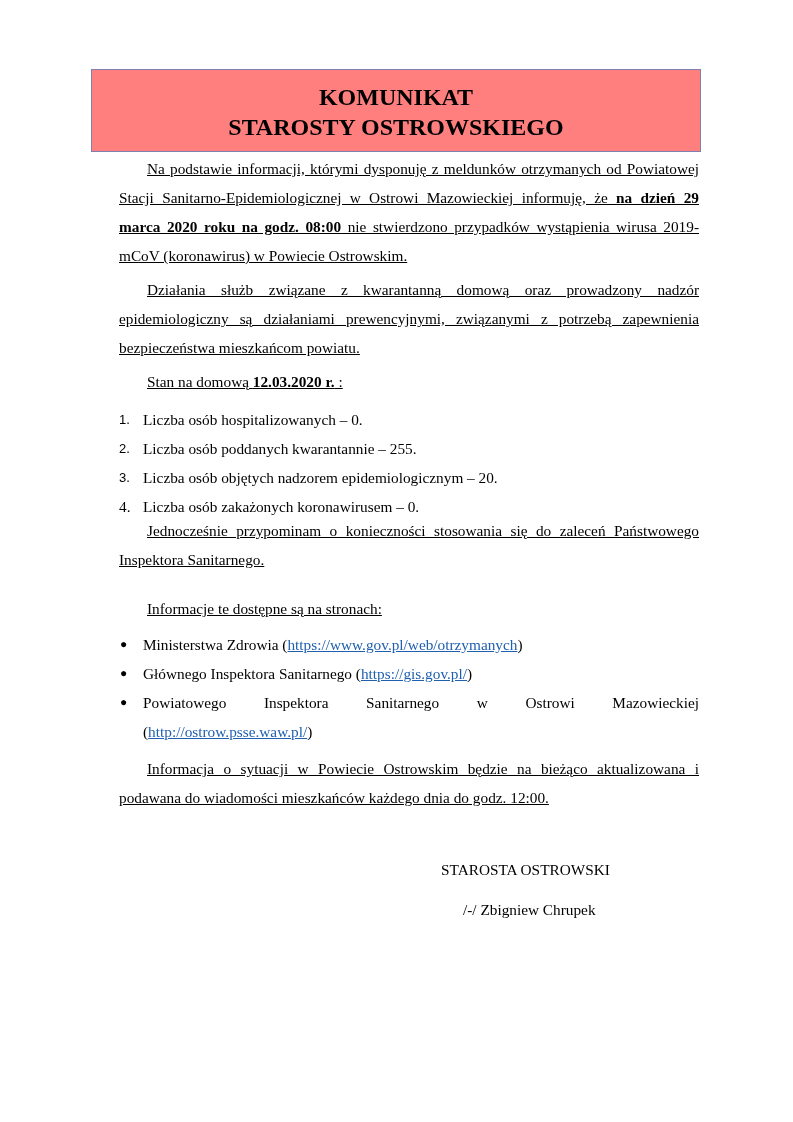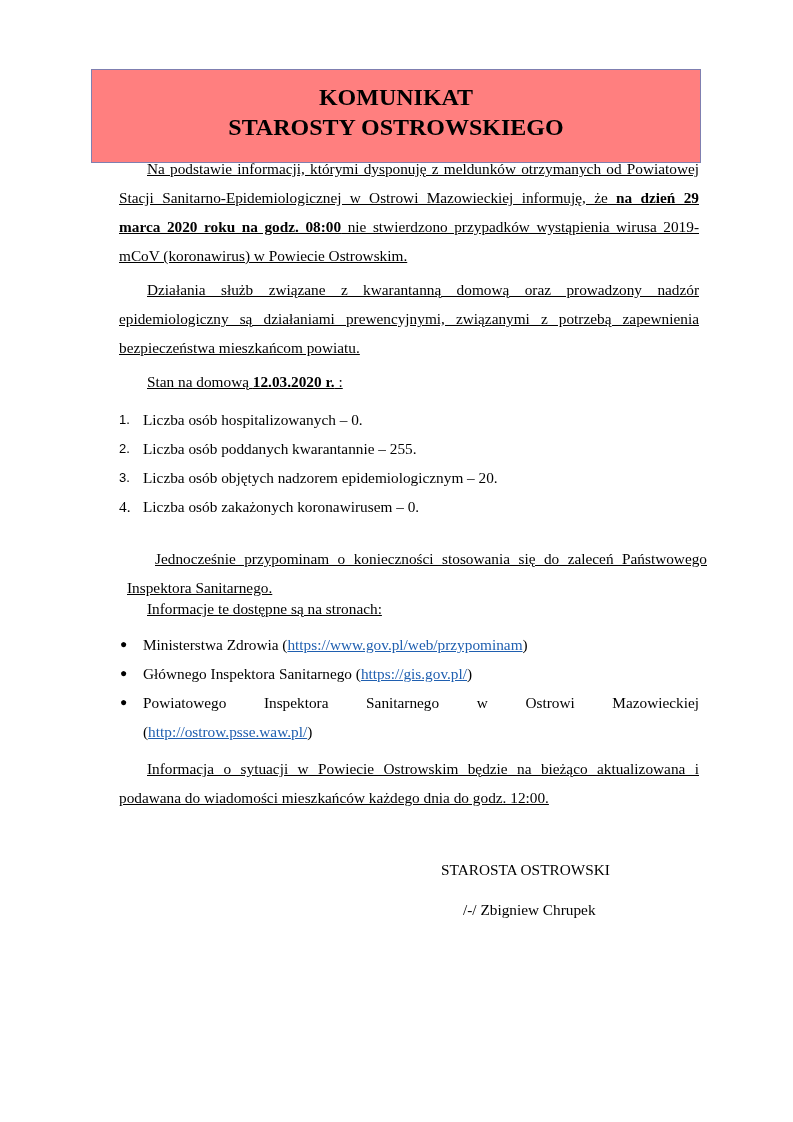--- a/index.html
+++ b/index.html
@@ -1,18 +1,18 @@
 <!DOCTYPE html>
 <html><head>
 <meta charset="utf-8">
 <style>
   html, body { margin:0; padding:0; background:#ffffff; }
   body { width:793px; height:1122px; position:relative; overflow:hidden;
          font-family:"Liberation Serif", serif; color:#000; font-size:15.3px; }
-  .header-box { position:absolute; left:91px; top:69px; width:610px; height:94px;
+  .header-box { position:absolute; left:91px; top:69px; width:610px; height:83px;
          background:#ff7f7f; border:1px solid #7f7fb0; box-sizing:border-box;
          text-align:center; font-weight:bold; font-size:24px; line-height:30px; padding-top:12px; }
   .header-box div { margin:0; }
   p { margin:0; text-align:justify; line-height:29px;text-decoration:underline; }
   .indent1 { text-indent:28px; }
   .block { position:absolute; left:119px; width:580px; }
   .ol { position:absolute; left:119px; width:580px; }
   .ol .li { height:29px; line-height:29px; position:relative; padding-left:24px; }
   .ol .num { position:absolute; left:0; top:0; font-family:"Liberation Sans", sans-serif; font-size:13px; }
   .ol .num.big { font-family:"Liberation Serif", serif; font-size:15.3px; }
@@ -55,32 +55,32 @@
   <div class="li">
     <span class="num">3.</span>
     <span>Liczba osób objętych nadzorem epidemiologicznym – 20.</span>
   </div>
   <div class="li">
     <span class="num big">4.</span>
     <span>Liczba osób zakażonych koronawirusem – 0.</span>
   </div>
 </div>
 
-<div class="block" style="top:544px;margin-left:8px;">
+<div class="block" style="top:516px;">
   <p class="indent1">Jednocześnie przypominam o konieczności stosowania się do zaleceń Państwowego Inspektora Sanitarnego.</p>
 </div>
 
 <div class="block" style="top:594px;">
   <p class="indent1">Informacje te dostępne są na stronach:</p>
 </div>
 
 <div class="ul" style="top:630px;">
   <div class="li">
     <span class="bullet">●</span>
-    <span>Ministerstwa Zdrowia (</span><a href="#">https://www.gov.pl/web/przypominam</a><span>)</span>
+    <span>Ministerstwa Zdrowia (</span><a href="#">https://www.gov.pl/web/otrzymanych</a><span>)</span>
   </div>
   <div class="li">
     <span class="bullet">●</span>
     <span>Głównego Inspektora Sanitarnego (</span><a href="#">https://gis.gov.pl/</a><span>)</span>
   </div>
   <div class="li">
     <span class="bullet">●</span>
     <div class="justify-last">Powiatowego Inspektora Sanitarnego w Ostrowi Mazowieckiej</div>
     <div><span>(</span><a href="#">http://ostrow.psse.waw.pl/</a><span>)</span></div>
   </div>

